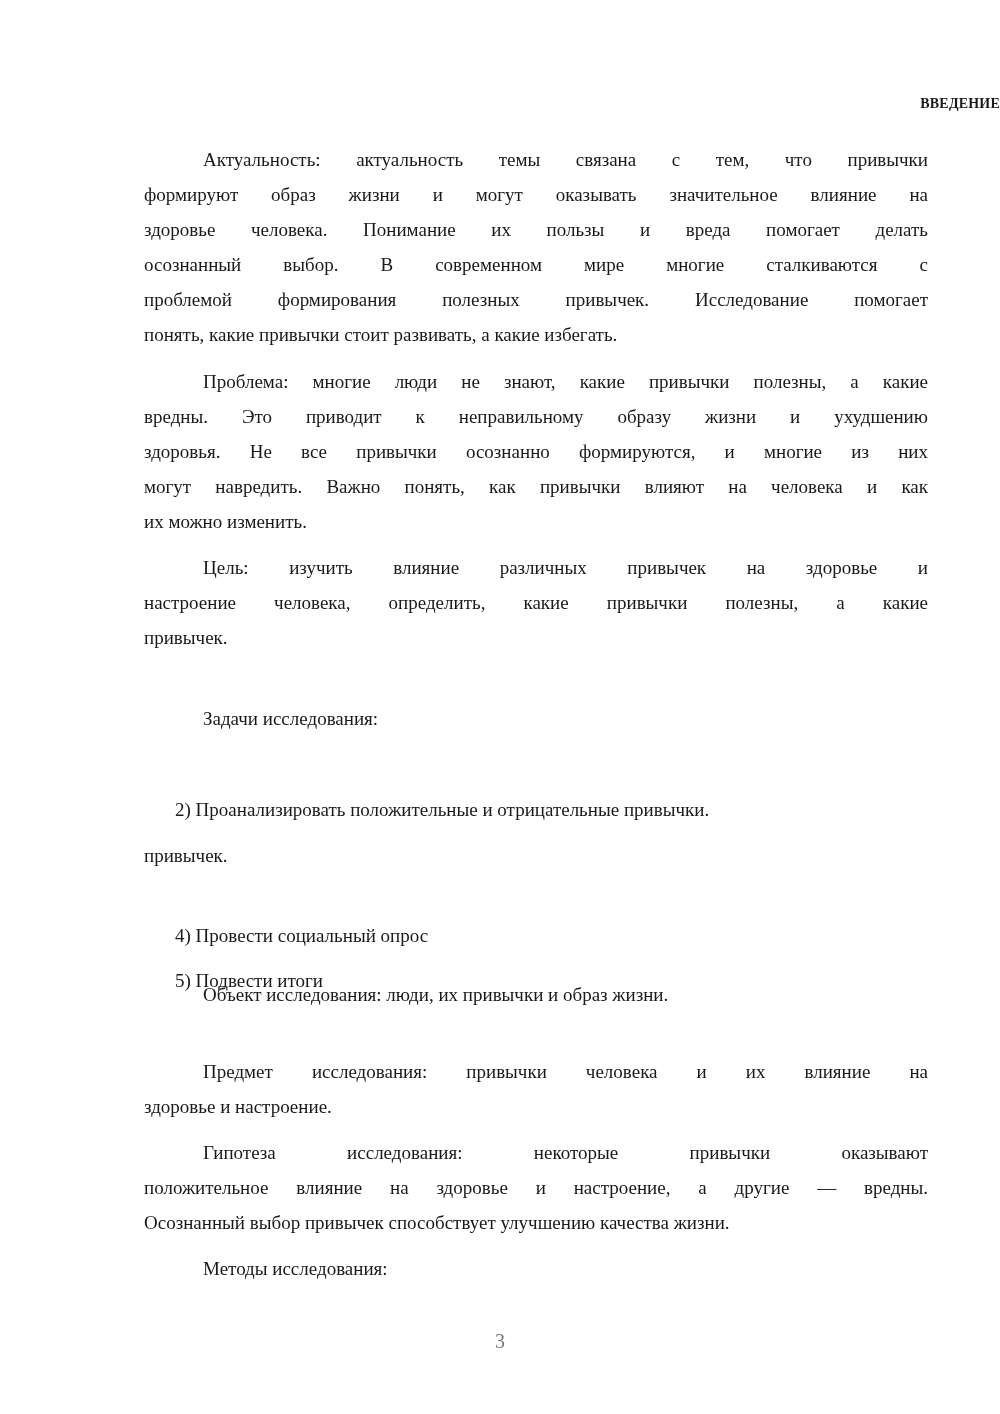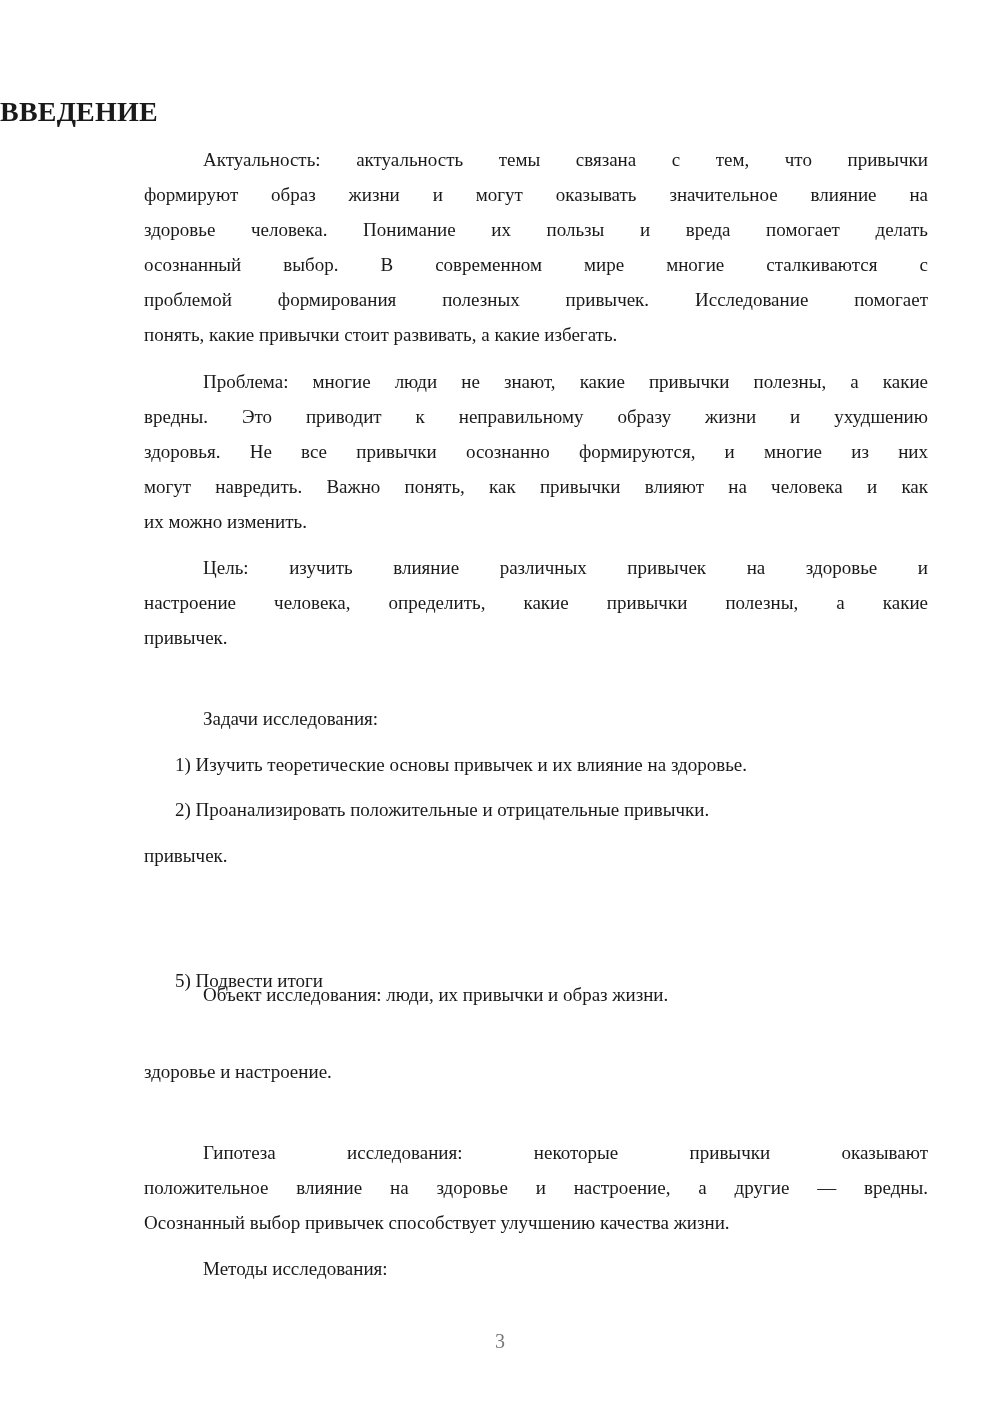--- a/index.html
+++ b/index.html
@@ -1,19 +1,19 @@
 <!DOCTYPE html>
 <html><head>
 <meta charset="utf-8">
 <style>
   html, body { margin: 0; padding: 0; background: #ffffff; }
   body { width: 1000px; height: 1414px; position: relative; overflow: hidden; }
   .page { position: absolute; left: 0; top: 0; width: 1000px; height: 1414px; background: #fff; }
   .text { font-family: "Liberation Serif", "DejaVu Serif", serif; color: #1a1a1a; font-size: 19px; }
-  .title { position: absolute; left: 0; width: 1000px; top: 96px; text-align: left; font-weight: bold; font-size: 28px; letter-spacing: 0.2px; font-family: Liberation Serif, serif; }
+  .title { position: absolute; left: 0; width: 1000px; top: 96px; text-align: right; font-weight: bold; font-size: 14px; letter-spacing: 0.2px; font-family: Liberation Serif, serif; }
   .para { position: absolute; left: 144px; width: 784px; line-height: 35px; text-align: justify; text-align-last: left; }
   .ln { display: block; height: 35px; line-height: 35px; text-align: justify; text-align-last: justify; }
   .ln.last { text-align-last: left; }
   .ind { padding-left: 59px; }
   .lind { padding-left: 31px; }
   .pagenum { position: absolute; left: 0; width: 1000px; top: 1330px; text-align: center; font-size: 20px; color: #777; }
 </style>
 </head>
 <body>
 
@@ -40,38 +40,39 @@
 
   <div class="text para" style="top:550px;">
     <span class="ln ind">Цель: изучить влияние различных привычек на здоровье и</span>
     <span class="ln">настроение человека, определить, какие привычки полезны, а какие</span>
     <span class="ln last">привычек.</span>
   </div>
 
   <div class="text para" style="top:701px;">
     <span class="ln last ind">Задачи исследования:</span>
   </div>
-  <div class="text para" style="top:747px;">
-    <span class="ln last lind">1) Изучить теоретические основы привычек и их влияние на здоровье.</span>
-  </div>
   <div class="text para" style="top:792px;">
     <span class="ln last lind">2) Проанализировать положительные и отрицательные привычки.</span>
   </div>
   <div class="text para" style="top:838px;">
     <span class="ln last">привычек.</span>
+  </div>
+  <div class="text para" style="top:918px;">
+    <span class="ln last lind">4) Провести социальный опрос</span>
   </div>
   <div class="text para" style="top:963px;">
     <span class="ln last lind">5) Подвести итоги</span>
   </div>
 
   <div class="text para" style="top:977px;">
     <span class="ln last ind">Объект исследования: люди, их привычки и образ жизни.</span>
   </div>
 
   <div class="text para" style="top:1054px;">
+    <span class="ln ind">Предмет исследования: привычки человека и их влияние на</span>
     <span class="ln last">здоровье и настроение.</span>
   </div>
 
   <div class="text para" style="top:1135px;">
     <span class="ln ind">Гипотеза исследования: некоторые привычки оказывают</span>
     <span class="ln">положительное влияние на здоровье и настроение, а другие — вредны.</span>
     <span class="ln last">Осознанный выбор привычек способствует улучшению качества жизни.</span>
   </div>
 
   <div class="text para" style="top:1251px;">

